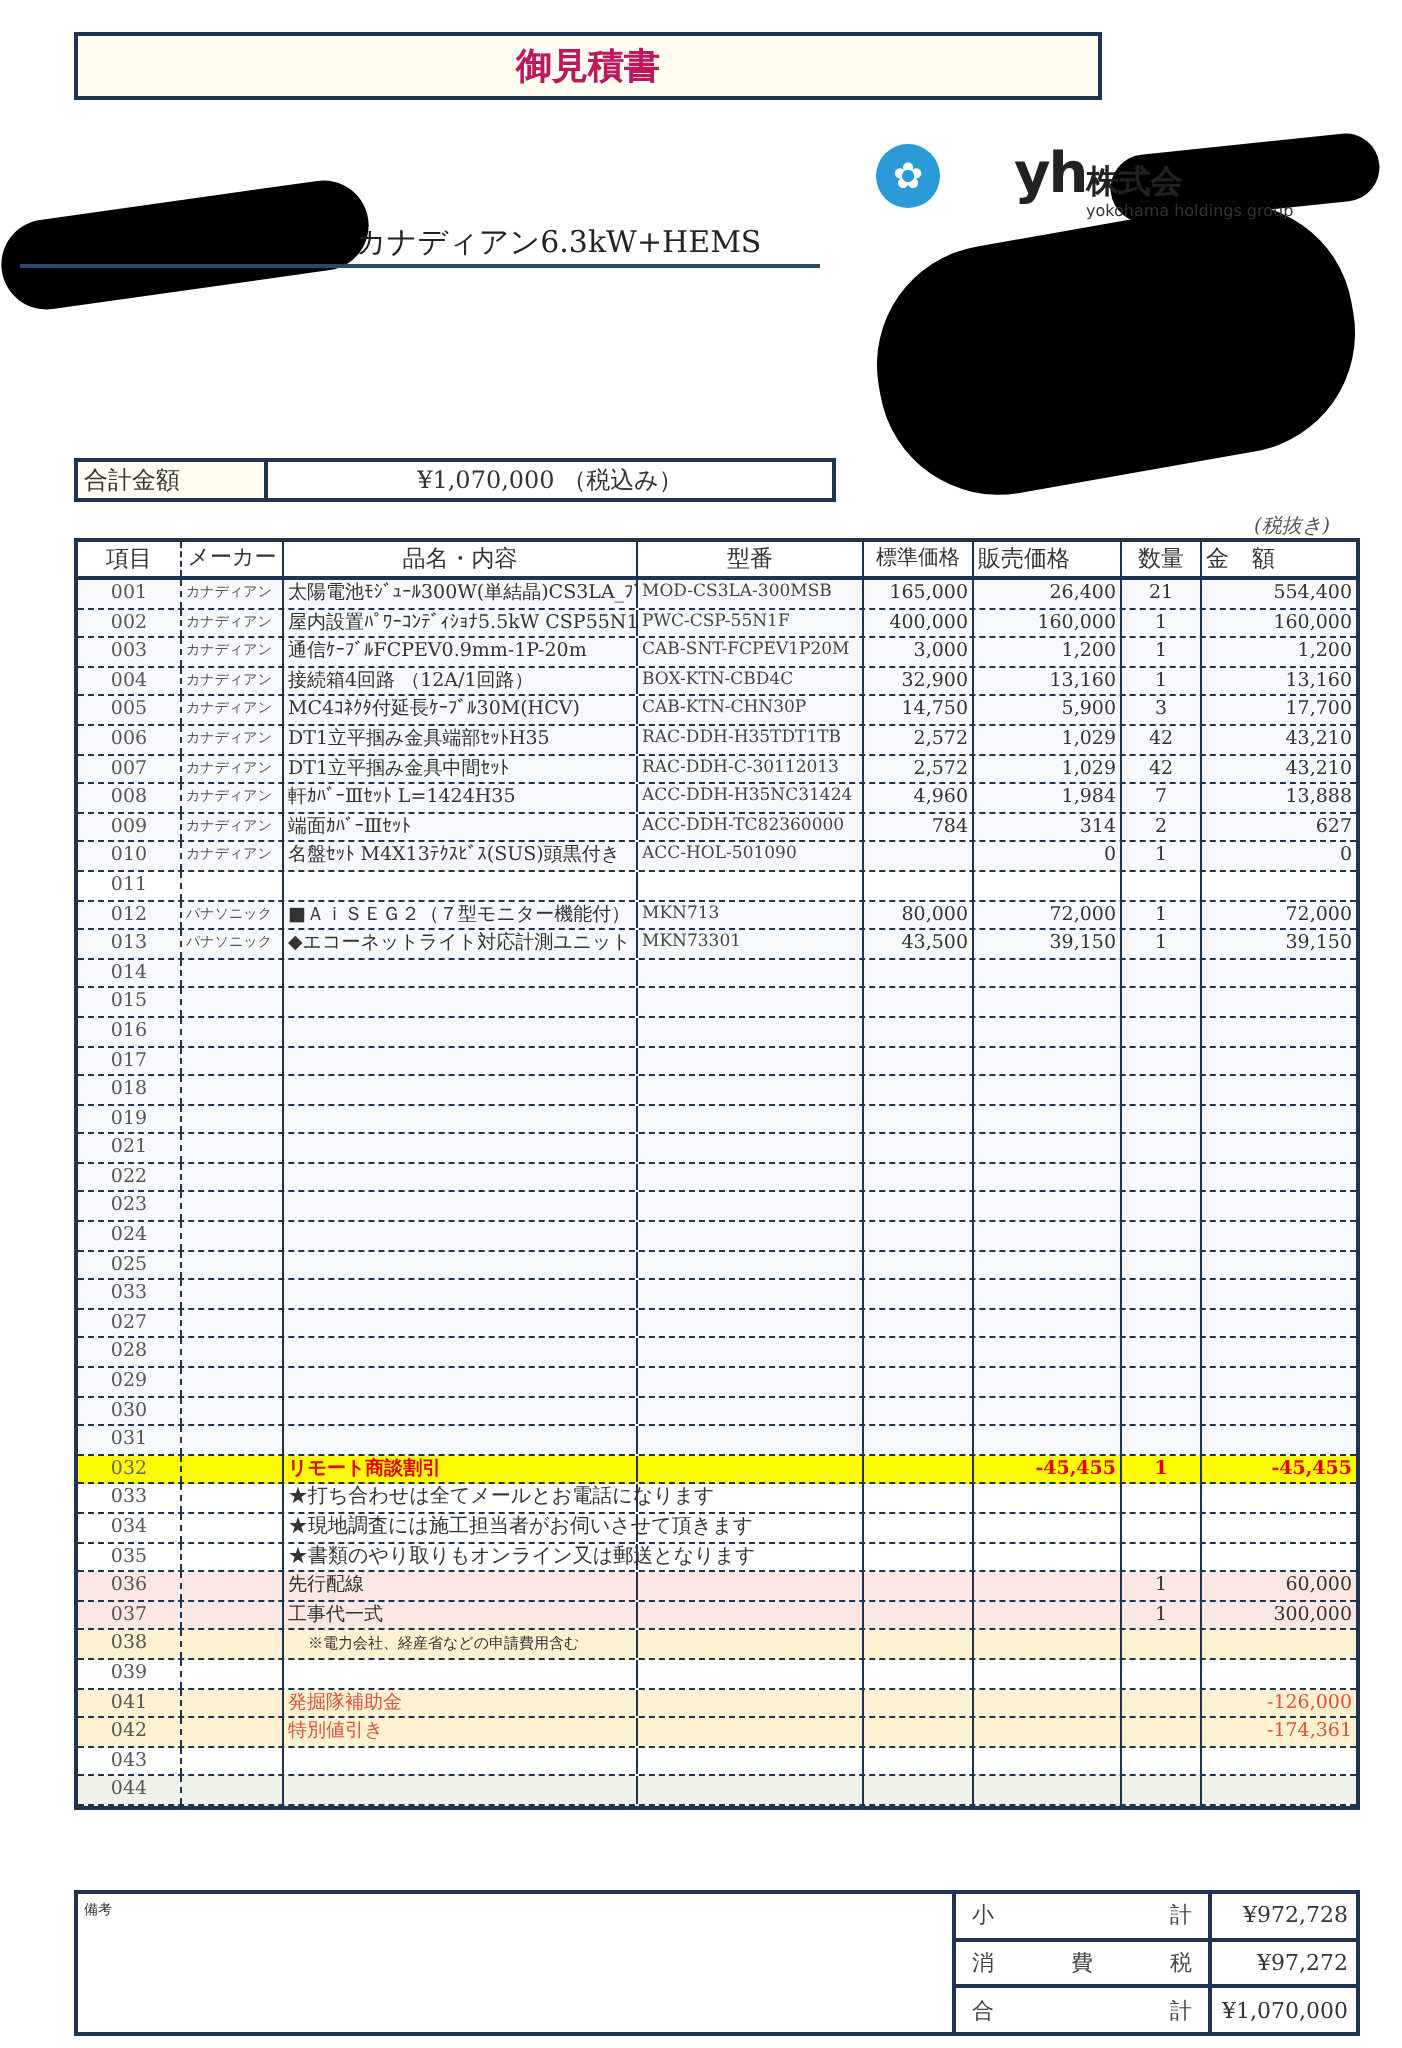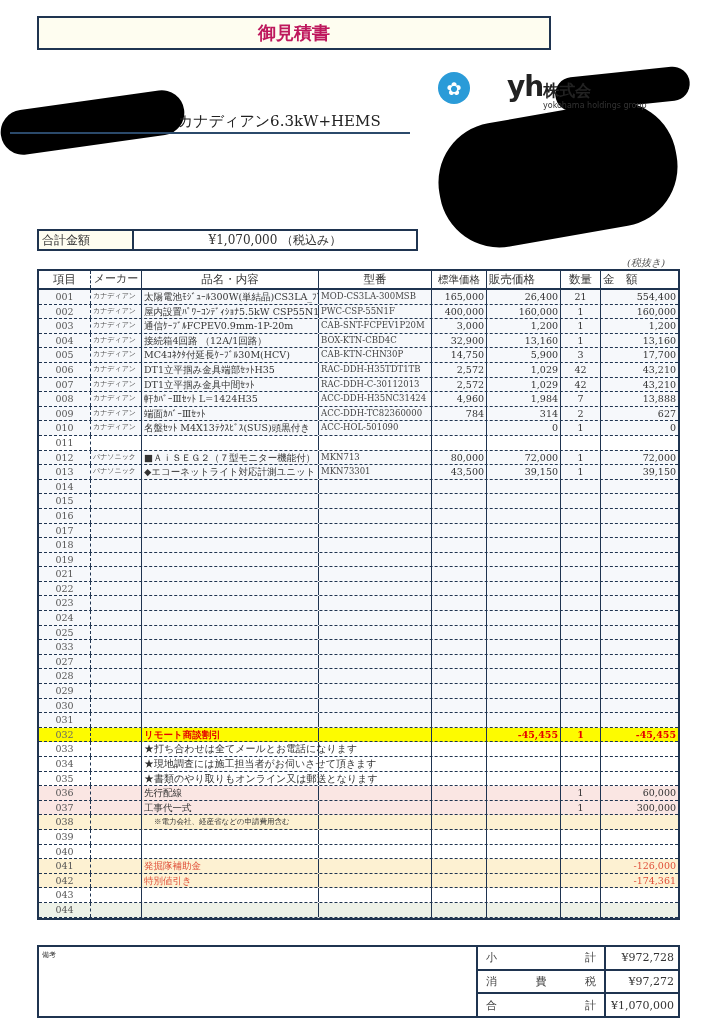--- a/index.html
+++ b/index.html
@@ -472,30 +472,20 @@
       <div class="row white">
         <div class="cell c-no">039</div>
         <div class="cell c-mk"></div>
         <div class="cell c-nm"></div>
         <div class="cell c-md"></div>
         <div class="cell c-sp"></div>
         <div class="cell c-pr"></div>
         <div class="cell c-qt"></div>
         <div class="cell c-am"></div>
       </div>
-      <div class="row white">
-        <div class="cell c-no">040</div>
-        <div class="cell c-mk"></div>
-        <div class="cell c-nm"></div>
-        <div class="cell c-md"></div>
-        <div class="cell c-sp"></div>
-        <div class="cell c-pr"></div>
-        <div class="cell c-qt"></div>
-        <div class="cell c-am"></div>
-      </div>
       <div class="row cream cream-red">
         <div class="cell c-no">041</div>
         <div class="cell c-mk"></div>
         <div class="cell c-nm">発掘隊補助金</div>
         <div class="cell c-md"></div>
         <div class="cell c-sp"></div>
         <div class="cell c-pr"></div>
         <div class="cell c-qt"></div>
         <div class="cell c-am">-126,000</div>
       </div>

